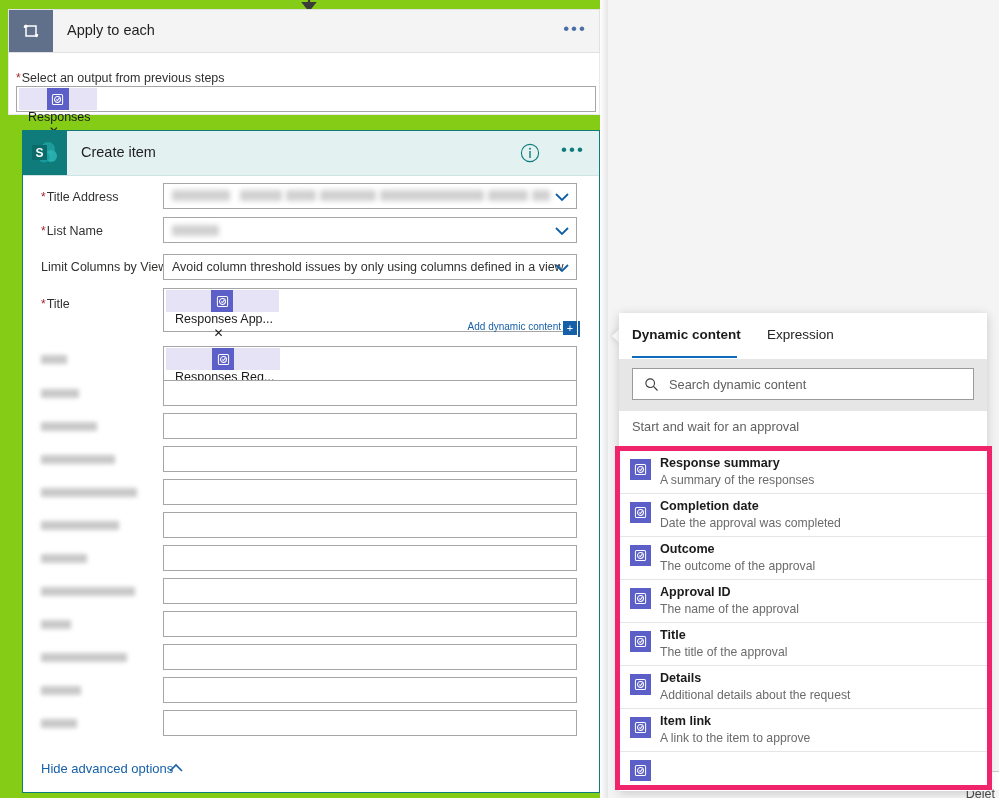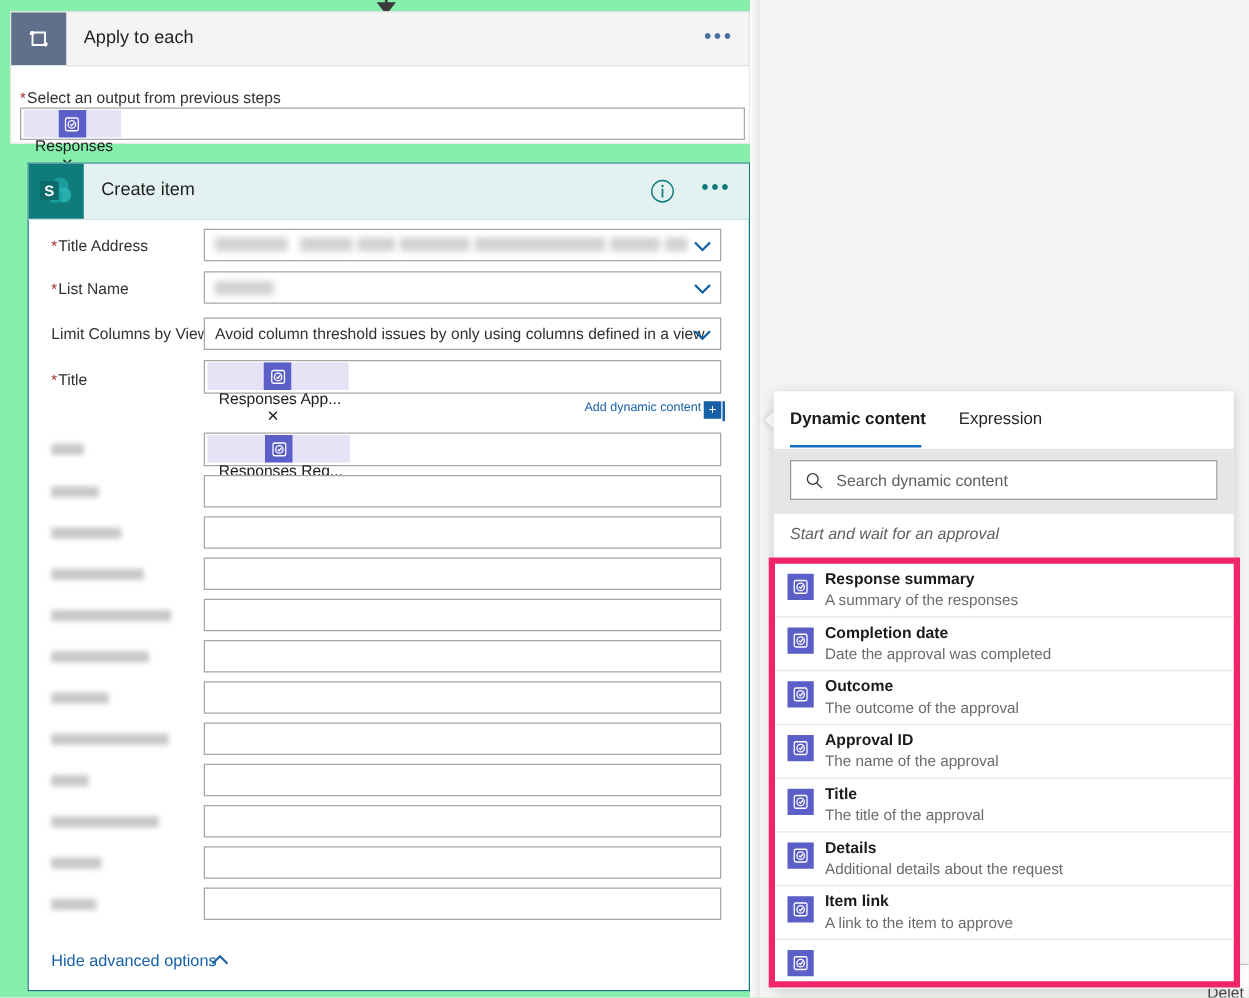--- a/index.html
+++ b/index.html
@@ -9,21 +9,21 @@
     background: #f4f4f4;
     font-family: "Liberation Sans", sans-serif;
     -webkit-font-smoothing: antialiased;
   }
   .root { position: relative; width: 999px; height: 798px; }
 
   
   .designer {
     position: absolute; left: 0; top: 0;
     width: 608px; height: 798px;
-    background: #86efac;
+    background: #84cc16;
     overflow: hidden;
   }
   .designer-scroll-shadow {
     position: absolute; left: 600px; top: 0; width: 9px; height: 798px;
     background: linear-gradient(to right,#ffffff 0%, #eeeeee 60%, #e3e3e3 100%);
   }
 
   
   .connector {
     position: absolute; left: 296px; top: -4px; width: 26px; height: 16px;
@@ -108,21 +108,21 @@
 
   
   .frow { position: absolute; left: 0; width: 576px; }
   .flabel {
     position: absolute; left: 18px; font-size: 12.5px; color: #323130; white-space: nowrap;
   }
   .fbox {
     position: absolute; left: 140px; width: 414px; height: 26px;
     border: 1px solid #a6a6a6; background:#fff; box-sizing: border-box;
   }
-  .fbox.tall { height: 27px; }
+  .fbox.tall { height: 44px; }
   .fbox-text { position:absolute; left: 8px; top: 5px; font-size: 12.5px; color: #323130; }
   .chev {
     position:absolute; right: 6px; top: 6px; width: 16px; height: 14px; color:#0f5ea8;
   }
 
   
   .redact {
     position: absolute; background: #c9c9c9; border-radius: 1px;
     filter: blur(2.6px); opacity: .85;
   }
@@ -171,21 +171,21 @@
   .dc-searchwrap {
     position:absolute; left: 0; top: 46px; width: 368px; height: 52px; background:#e6e6e6;
   }
   .dc-search {
     position:absolute; left: 13px; top: 9px; width: 342px; height: 32px;
     background: #fff; border: 1px solid #9b9b9b; box-sizing: border-box;
   }
   .dc-search-ico { position:absolute; left: 11px; top: 8px; width:15px; height:15px; color:#3b3b3b; }
   .dc-search-ph { position:absolute; left: 36px; top: 8px; font-size: 12.8px; color:#5e5e5e; }
   .dc-group {
-    position:absolute; left: 13px; top: 106px; font-size: 12.8px; color: #616161; font-style: italic;
+    position:absolute; left: 13px; top: 106px; font-size: 12.8px; color: #616161;
   }
 
   .dc-list-frame {
     position: absolute; left: 615px; top: 446px;
     width: 377px; height: 344px;
     border: 5px solid #f0246a;
     box-sizing: border-box;
     overflow: hidden;
     background: #ffffff;
   }

